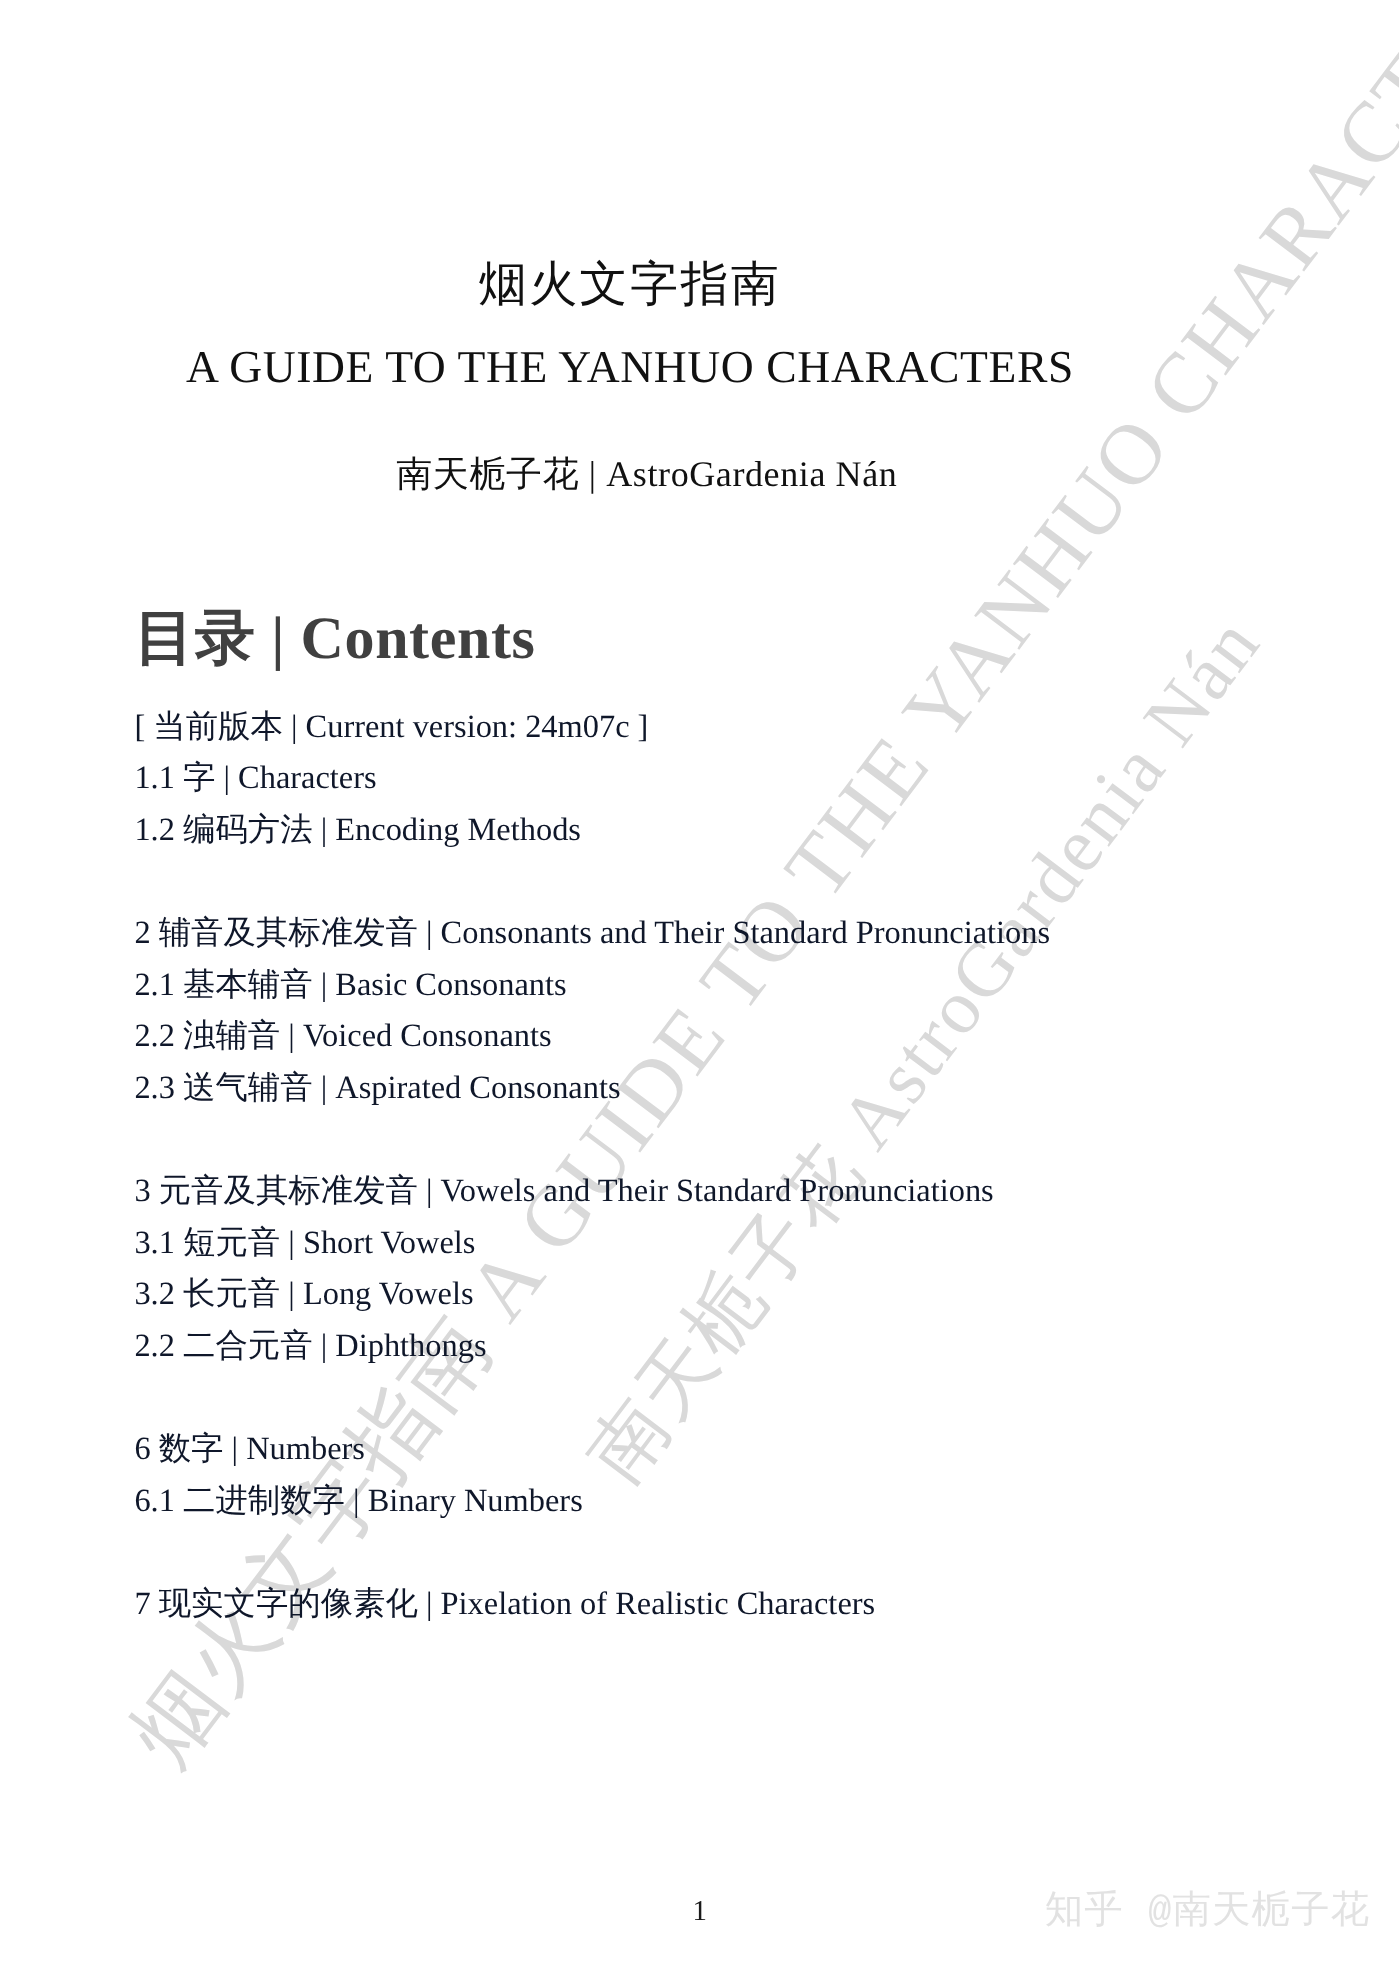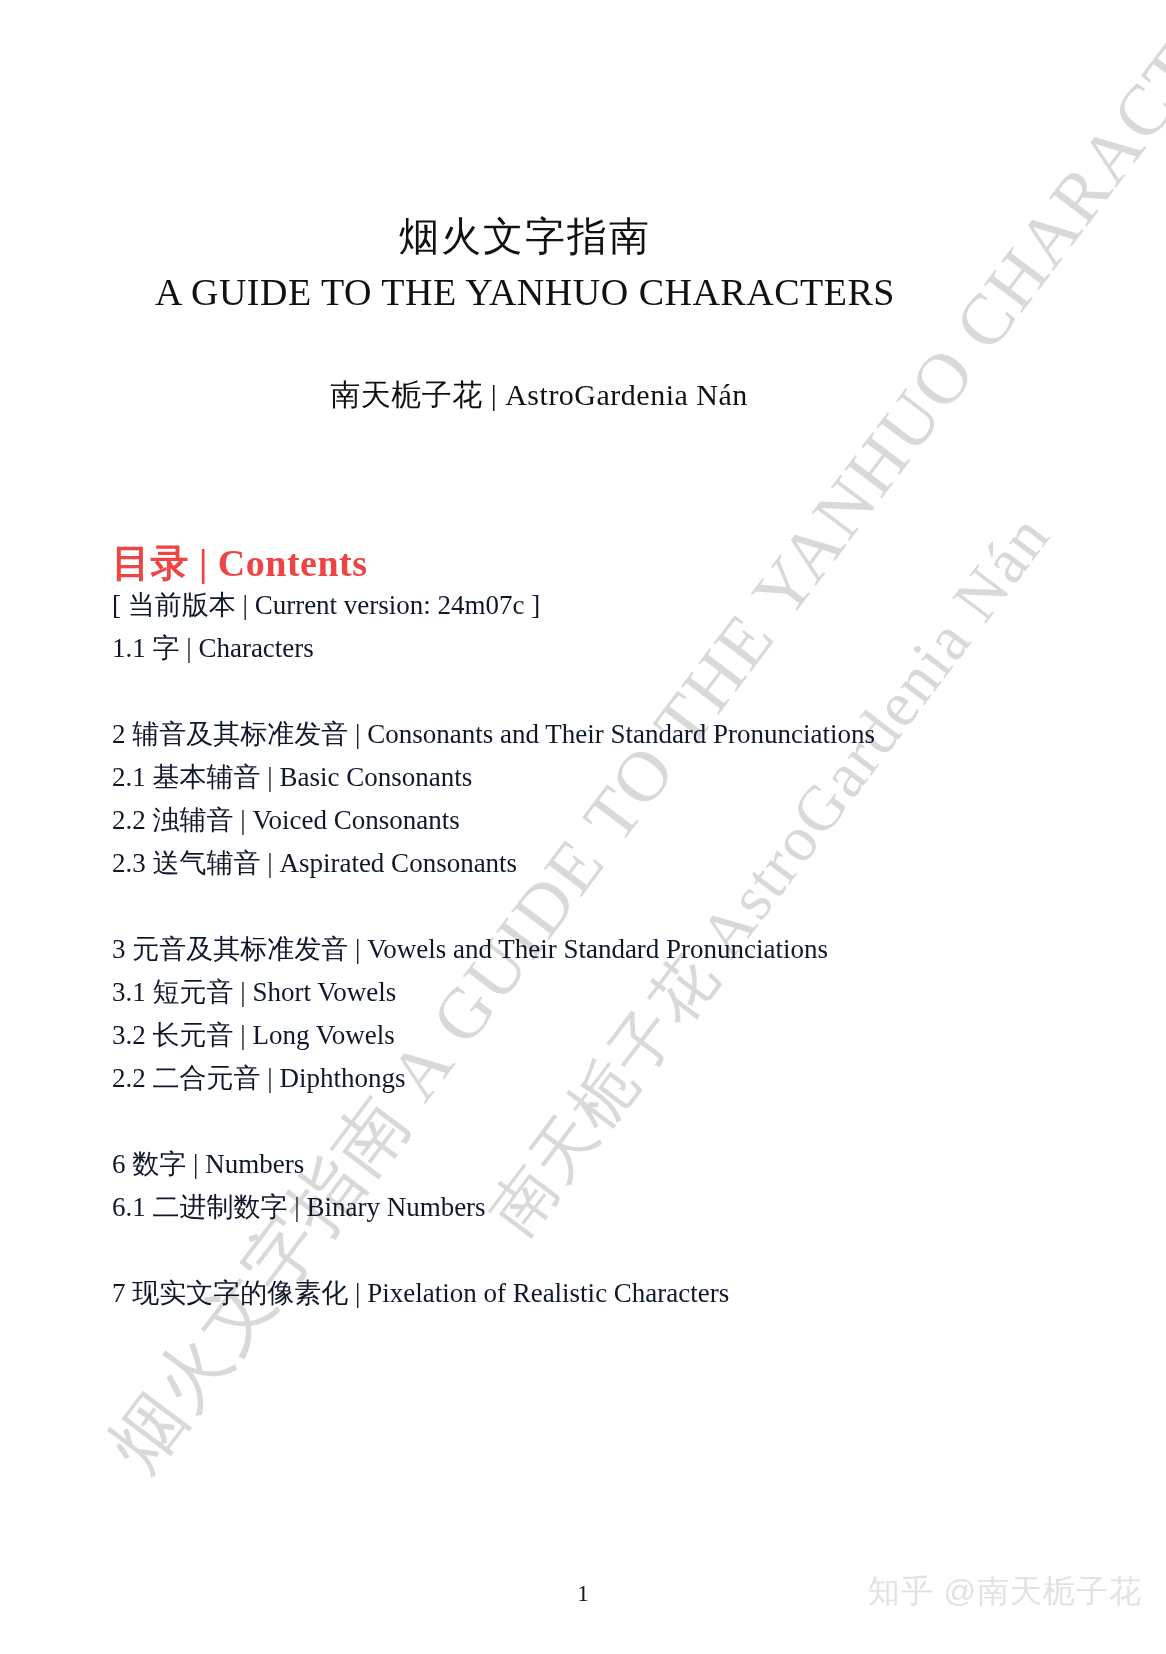--- a/index.html
+++ b/index.html
@@ -69,44 +69,43 @@
   }
   .title-cn {
     font-size: 40px;
     line-height: 1.25;
     letter-spacing: 2px;
     color: #111111;
   }
   .title-en {
     font-size: 38px;
     line-height: 1.3;
-    margin-top: 6px;
+    margin-top: 20px;
     letter-spacing: 0.5px;
     color: #111111;
   }
   .author {
     position: absolute;
     top: 375px;
     left: 0;
     width: 1078px;
     text-align: center;
     font-size: 30px;
     letter-spacing: 0.5px;
     color: #111111;
   }
 
   .contents-heading {
     position: absolute;
     top: 498px;
     left: 112px;
-    font-size: 38px;
+    font-size: 50px;
     font-weight: bold;
     letter-spacing: 0.5px;
-    color: #ef4444;
-    margin-top: 40px;
+    color: #404040;
   }
 
   .toc {
     position: absolute;
     top: 584px;
     left: 112px;
     width: 980px;
   }
   .toc-entry {
     font-size: 27px;
@@ -125,21 +124,21 @@
     width: 1166px;
     text-align: center;
     font-size: 24px;
     color: #1a1a1a;
   }
 
   .zhihu-watermark {
     position: absolute;
     top: 1570px;
     right: 24px;
-    font-family: Liberation Sans, sans-serif;
+    font-family: Liberation Mono, monospace;
     font-size: 32px;
     color: #e2e2e2;
     letter-spacing: 1px;
     z-index: 3;
     white-space: nowrap;
   }
 </style>
 </head>
 <body>
 
@@ -157,20 +156,21 @@
       <div class="title-en">A GUIDE TO THE YANHUO CHARACTERS</div>
     </div>
 
     <div class="author">南天栀子花 | AstroGardenia Nán</div>
 
     <div class="contents-heading">目录 | Contents</div>
 
     <div class="toc" id="toc-list">
         <div class="toc-entry">[ 当前版本 | Current version: 24m07c ]</div>
         <div class="toc-entry">1.1 字 | Characters</div>
+        <div class="toc-entry">1.2 编码方法 | Encoding Methods</div>
         <div class="toc-gap"></div>
         <div class="toc-entry">2 辅音及其标准发音 | Consonants and Their Standard Pronunciations</div>
         <div class="toc-entry">2.1 基本辅音 | Basic Consonants</div>
         <div class="toc-entry">2.2 浊辅音 | Voiced Consonants</div>
         <div class="toc-entry">2.3 送气辅音 | Aspirated Consonants</div>
         <div class="toc-gap"></div>
         <div class="toc-entry">3 元音及其标准发音 | Vowels and Their Standard Pronunciations</div>
         <div class="toc-entry">3.1 短元音 | Short Vowels</div>
         <div class="toc-entry">3.2 长元音 | Long Vowels</div>
         <div class="toc-entry">2.2 二合元音 | Diphthongs</div>

